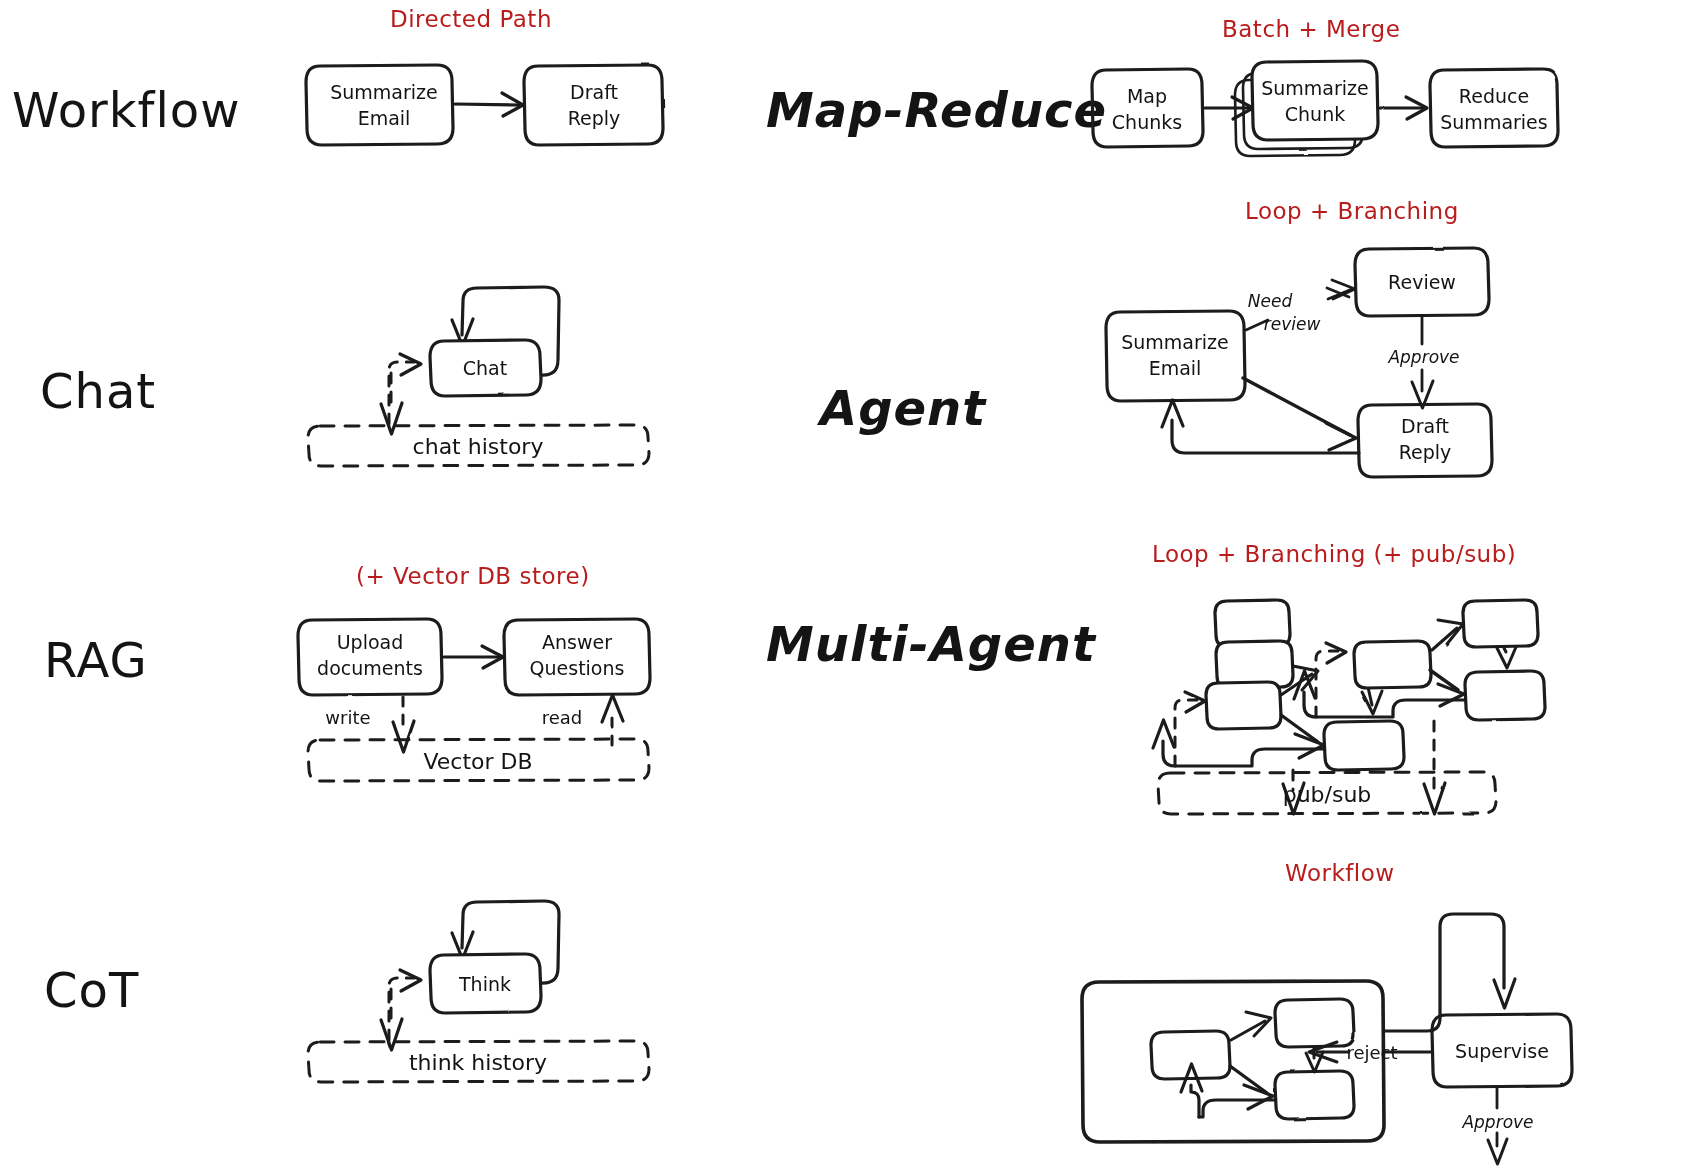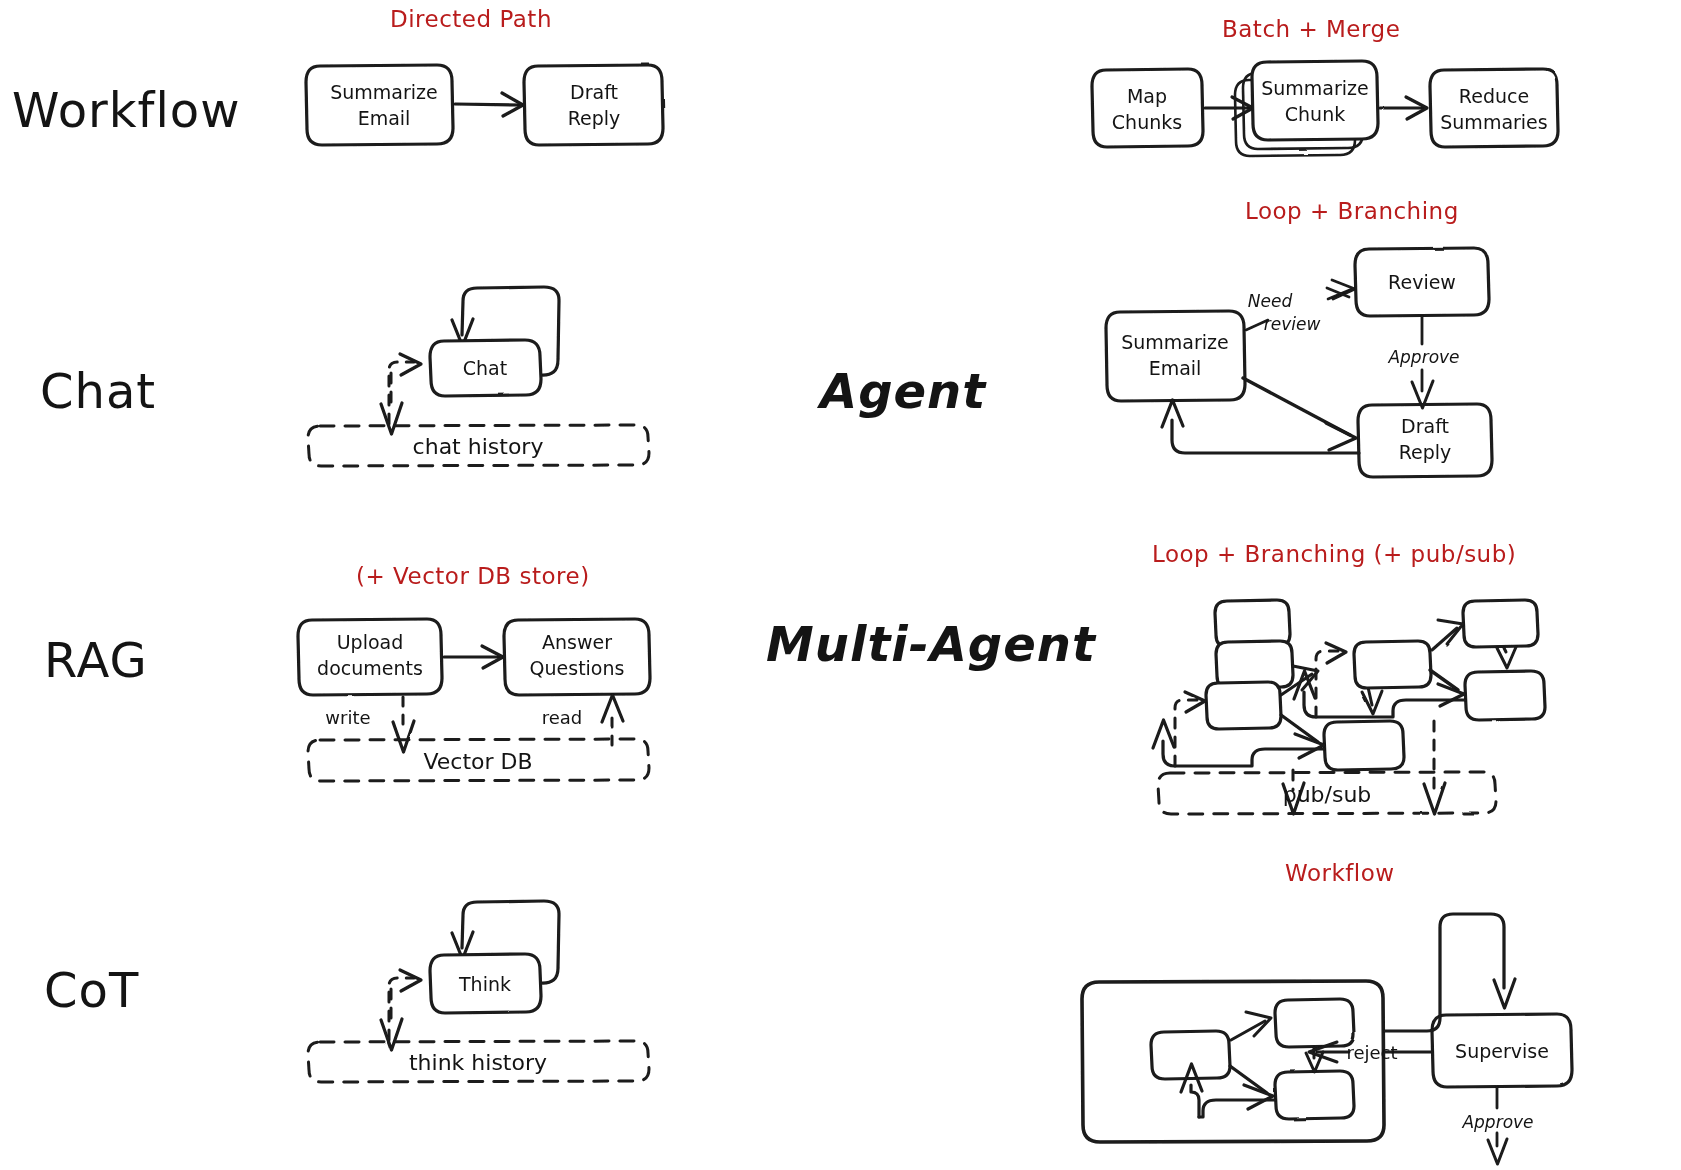--- a/index.html
+++ b/index.html
@@ -30,23 +30,24 @@
   .store-text{font-size:22px;fill:#141414;}
   .edge-label{font-size:17px;fill:#141414;font-style:italic;}
   .edge-label.up{font-size:18px;font-style:normal;}
 </style>
 </head>
 <body>
 
 <div class="canvas">
 
   <div class="row-label" style="left:12px;top:82px;">Workflow</div>
+  <div class="row-label oblique" style="left:766px;top:82px;">Map-Reduce</div>
 
   <div class="row-label" style="left:40px;top:363px;">Chat</div>
-  <div class="row-label oblique" style="left:820px;top:363px;">Agent</div>
+  <div class="row-label oblique" style="left:820px;top:380px;">Agent</div>
 
   <div class="row-label" style="left:44px;top:632px;">RAG</div>
   <div class="row-label oblique" style="left:766px;top:616px;text-align:right;">Multi-Agent</div>
 
   <div class="row-label" style="left:44px;top:962px;">CoT</div>
 
   <div class="caption" style="left:390px;top:6px;">Directed Path</div>
   <div class="caption" style="left:1222px;top:16px;">Batch + Merge</div>
 
   <div class="caption" style="left:1225px;top:198px;margin-left:20px;">Loop + Branching</div>

